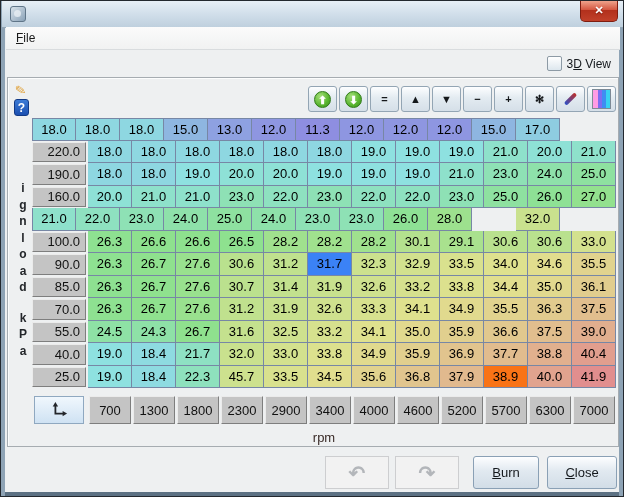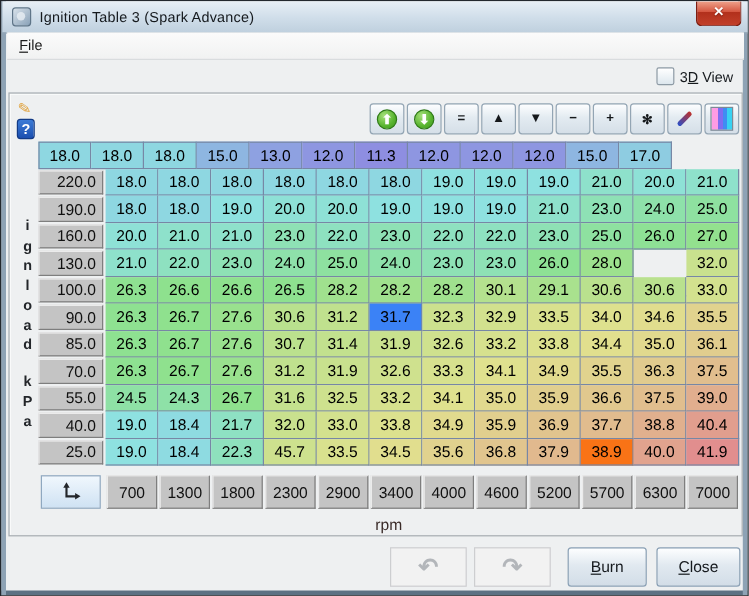--- a/index.html
+++ b/index.html
@@ -55,21 +55,20 @@
   .close{width:70px;margin-left:8px;}
   u{text-decoration:underline;}
 </style>
 </head>
 <body>
 
 <div class="window">
 
   <div class="titlebar">
     <span class="appicon"></span>
-    <span class="title">Ignition Table 3 (Spark Advance)</span>
     <span class="closebtn">✕</span>
   </div>
 
   <div class="menubar">
     <span class="menuitem"><u>F</u>ile</span>
   </div>
 
   <div class="viewrow">
     <span class="checkbox"></span>
     <span class="viewlabel">3<u>D</u> View</span>
@@ -187,23 +186,20 @@
           <div class="cell" style="background: rgb(142, 225, 192);">22.0</div>
           <div class="cell" style="background: rgb(142, 225, 181);">23.0</div>
           <div class="cell" style="background: rgb(142, 225, 192);">22.0</div>
           <div class="cell" style="background: rgb(142, 225, 192);">22.0</div>
           <div class="cell" style="background: rgb(142, 225, 181);">23.0</div>
           <div class="cell" style="background: rgb(142, 225, 160);">25.0</div>
           <div class="cell" style="background: rgb(142, 225, 149);">26.0</div>
           <div class="cell" style="background: rgb(147, 225, 142);">27.0</div>
         </div>
         <div class="trow">
-          <div class="yh">
-            <div class="hbtn">130.0</div>
-          </div>
           <div class="cell" style="background: rgb(142, 225, 203);">21.0</div>
           <div class="cell" style="background: rgb(142, 225, 192);">22.0</div>
           <div class="cell" style="background: rgb(142, 225, 181);">23.0</div>
           <div class="cell" style="background: rgb(142, 225, 170);">24.0</div>
           <div class="cell" style="background: rgb(142, 225, 160);">25.0</div>
           <div class="cell" style="background: rgb(142, 225, 170);">24.0</div>
           <div class="cell" style="background: rgb(142, 225, 181);">23.0</div>
           <div class="cell" style="background: rgb(142, 225, 181);">23.0</div>
           <div class="cell" style="background: rgb(142, 225, 149);">26.0</div>
           <div class="cell" style="background: rgb(157, 225, 142);">28.0</div>

